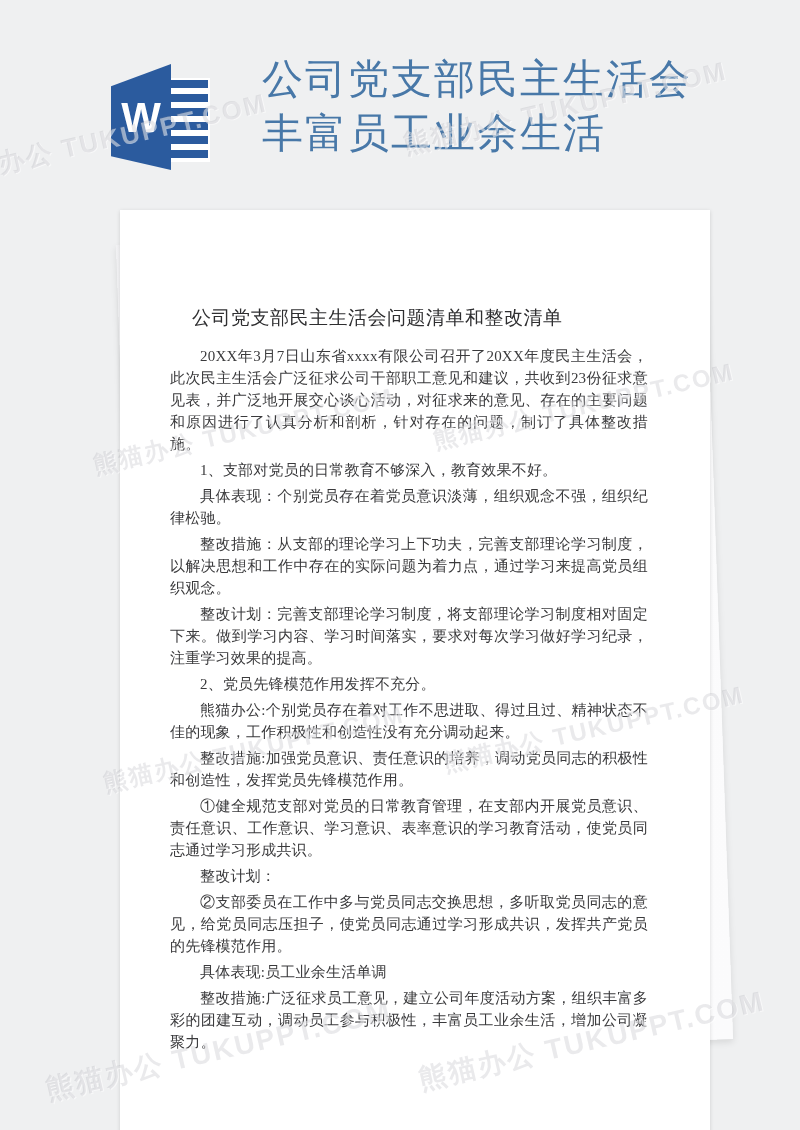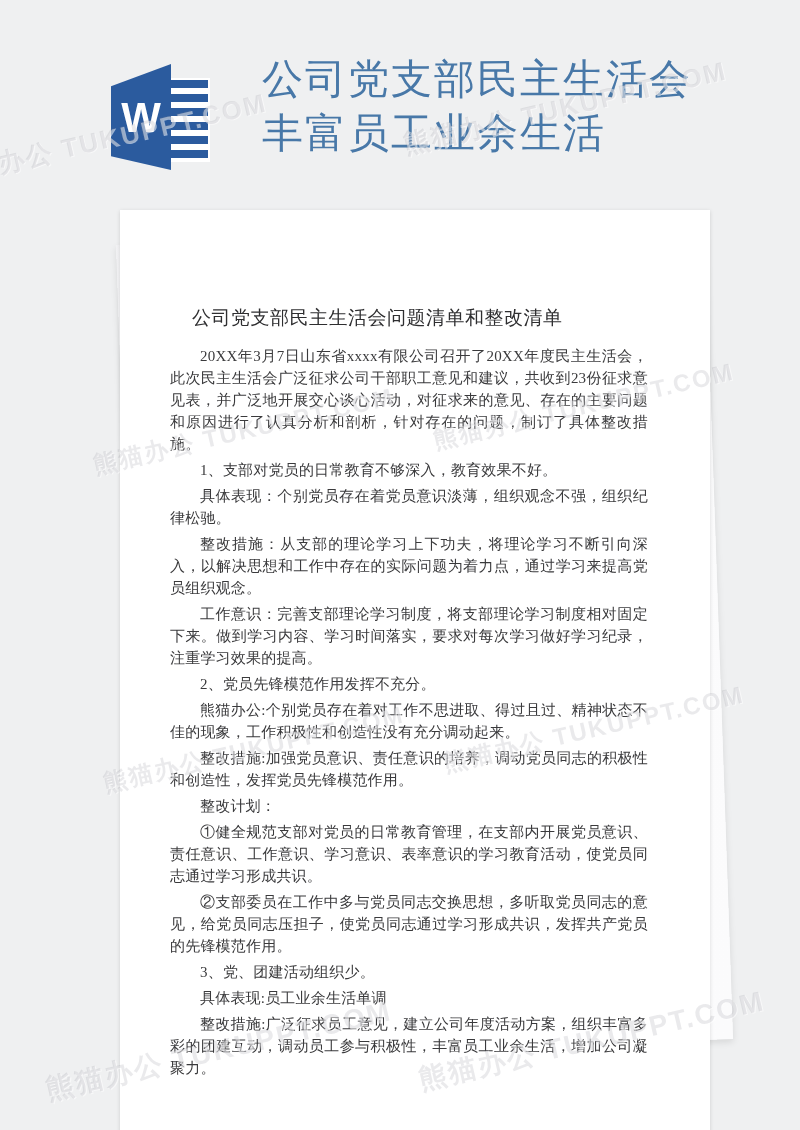--- a/index.html
+++ b/index.html
@@ -97,29 +97,28 @@
   </div>
 
   <div class="sheet-back"></div>
 
   <div class="page">
     <h1 class="doc-title">公司党支部民主生活会问题清单和整改清单</h1>
     <div class="doc-body">
         <p class="para">20XX年3月7日山东省xxxx有限公司召开了20XX年度民主生活会，此次民主生活会广泛征求公司干部职工意见和建议，共收到23份征求意见表，并广泛地开展交心谈心活动，对征求来的意见、存在的主要问题和原因进行了认真分析和剖析，针对存在的问题，制订了具体整改措施。</p>
         <p class="para">1、支部对党员的日常教育不够深入，教育效果不好。</p>
         <p class="para">具体表现：个别党员存在着党员意识淡薄，组织观念不强，组织纪律松驰。</p>
-        <p class="para">整改措施：从支部的理论学习上下功夫，将理论学习不断引向深入，以解决思想和工作中存在的实际问题为着力点，通过学习来提高党员组织观念。</p>
-        <p class="para">工作意识：完善支部理论学习制度，将支部理论学习制度相对固定下来。做到学习内容、学习时间落实，要求对每次学习做好学习纪录，注重学习效果的提高。</p>
+        <p class="para">整改措施：从支部的理论学习上下功夫，完善支部理论学习制度，以解决思想和工作中存在的实际问题为着力点，通过学习来提高党员组织观念。</p>
+        <p class="para">整改计划：完善支部理论学习制度，将支部理论学习制度相对固定下来。做到学习内容、学习时间落实，要求对每次学习做好学习纪录，注重学习效果的提高。</p>
         <p class="para">2、党员先锋模范作用发挥不充分。</p>
         <p class="para">熊猫办公:个别党员存在着对工作不思进取、得过且过、精神状态不佳的现象，工作积极性和创造性没有充分调动起来。</p>
         <p class="para">整改措施:加强党员意识、责任意识的培养，调动党员同志的积极性和创造性，发挥党员先锋模范作用。</p>
+        <p class="para">①健全规范支部对党员的日常教育管理，在支部内开展党员意识、责任意识、工作意识、学习意识、表率意识的学习教育活动，使党员同志通过学习形成共识。</p>
         <p class="para">整改计划：</p>
-        <p class="para">①健全规范支部对党员的日常教育管理，在支部内开展党员意识、责任意识、工作意识、学习意识、表率意识的学习教育活动，使党员同志通过学习形成共识。</p>
         <p class="para">②支部委员在工作中多与党员同志交换思想，多听取党员同志的意见，给党员同志压担子，使党员同志通过学习形成共识，发挥共产党员的先锋模范作用。</p>
-        <p class="para">3、党、团建活动组织少。</p>
         <p class="para">具体表现:员工业余生活单调</p>
         <p class="para">整改措施:广泛征求员工意见，建立公司年度活动方案，组织丰富多彩的团建互动，调动员工参与积极性，丰富员工业余生活，增加公司凝聚力。</p>
       </div>
   </div>
 
   <div class="watermark-layer">
       <span class="wm" style="left: -60px; top: 160px; font-size: 26px;">熊猫办公 TUKUPPT.COM</span>
       <span class="wm" style="left: 400px; top: 128px; font-size: 26px;">熊猫办公 TUKUPPT.COM</span>
       <span class="wm" style="left: 90px; top: 450px; font-size: 24px;">熊猫办公 TUKUPPT.COM</span>
       <span class="wm" style="left: 430px; top: 425px; font-size: 24px;">熊猫办公 TUKUPPT.COM</span>

